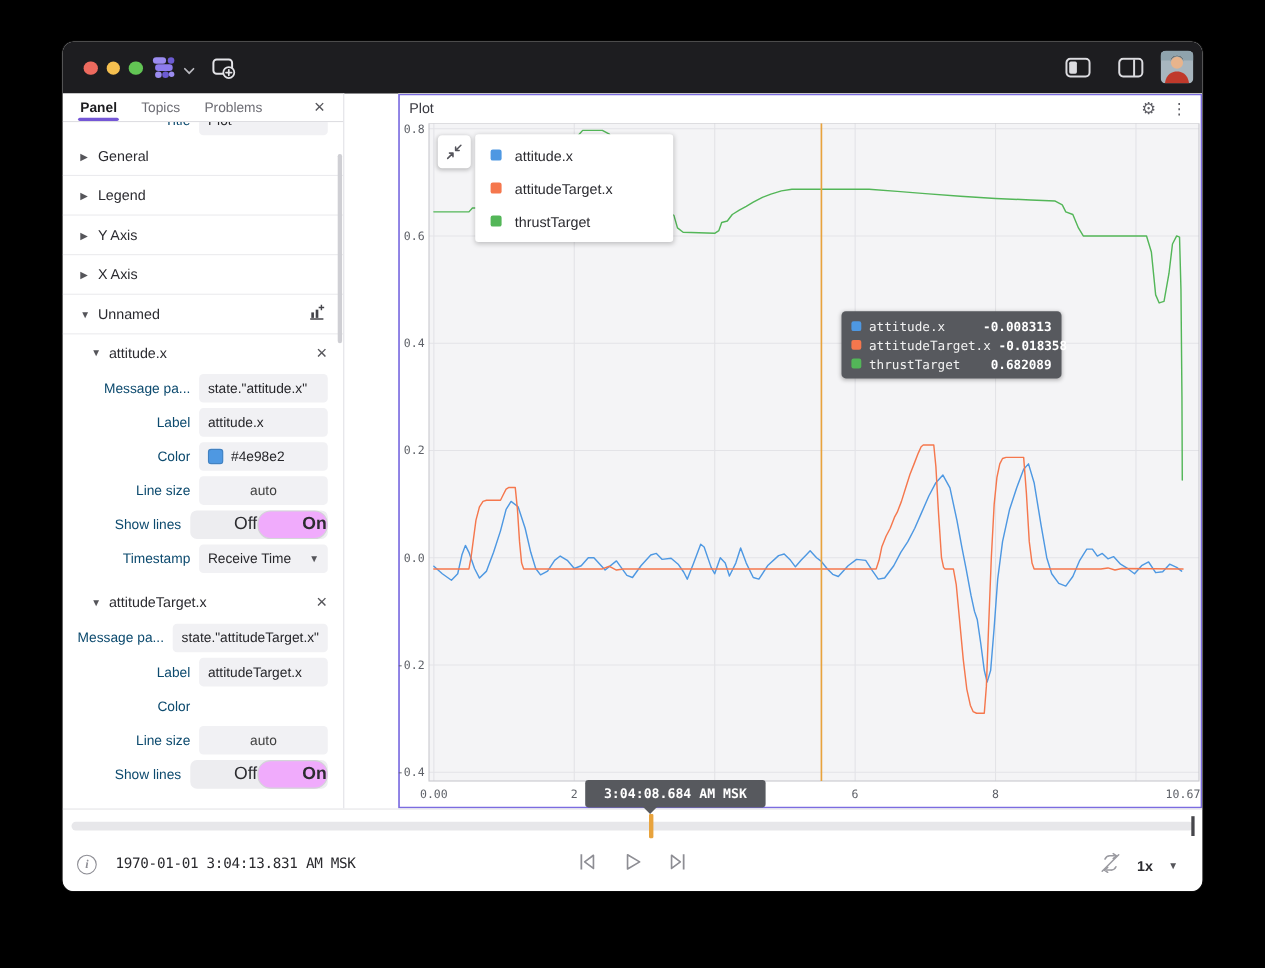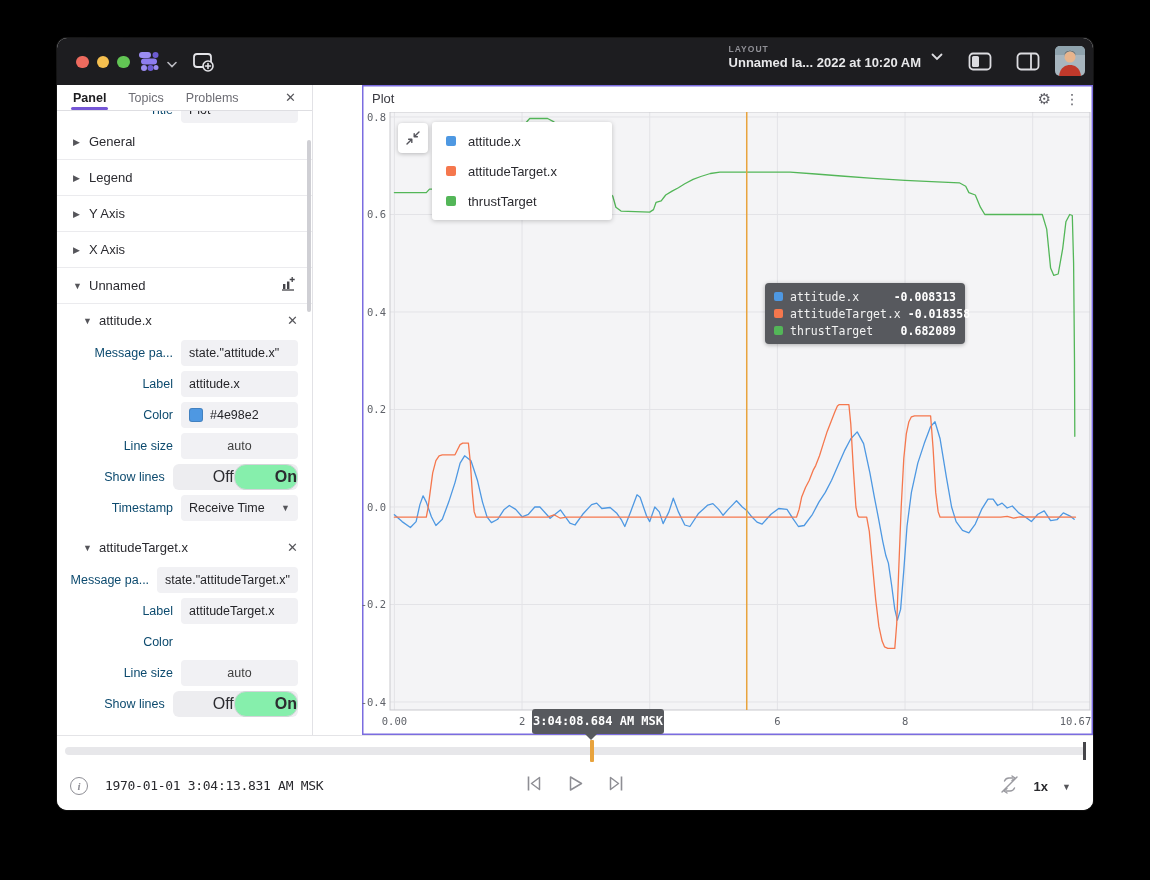--- a/index.html
+++ b/index.html
@@ -44,21 +44,21 @@
   .subhead .x { margin-left:auto; color:#55555a; font-size:13px; }
   .form-row { height:31px; display:flex; align-items:center; padding-right:14px; }
   .form-label { width:116px; text-align:right; margin-right:8px; font-size:12.5px; color:#0c4a6e;
     white-space:nowrap; overflow:hidden; }
   .field { flex:1; height:26px; background:#f1f1f4; border-radius:4px; display:flex; align-items:center;
     padding:0 8px; font-size:12.5px; color:#26262a; }
   .field.center { justify-content:center; color:#404040; }
   .swatch { width:14px; height:14px; border-radius:3px; margin-right:7px; box-shadow:inset 0 0 0 1px rgba(0,0,0,.15); }
   .seg { flex:1; height:26px; background:#ededf0; border-radius:6px; display:flex; }
   .seg-opt { flex:1; display:flex; align-items:center; justify-content:center; font-size:16px; color:#2c2c30;padding-left:40px; }
-  .seg-opt.sel { background:#86efac; border:1px solid #d4d4d9; border-radius:12px; font-weight:700; }
+  .seg-opt.sel { background:#f0abfc; border:1px solid #d4d4d9; border-radius:12px; font-weight:700; }
   .dd-caret { margin-left:auto; color:#55555a; font-size:9px; }
   .sb-scroll { position:absolute; right:1px; top:55px; width:4px; height:172px; background:#cfcfd4; border-radius:2px; }
 
   
   .plotpanel { position:absolute; left:305px; top:47px; width:731px; height:650px; background:#fff;
     box-shadow:inset 0 0 0 1.5px #7b6ce0; }
   .plot-header { height:27px; display:flex; align-items:center; padding:0 14px 0 10px; }
   .plot-title { font-size:13px; color:#393940; }
   .plot-icons { margin-left:auto; display:flex; gap:14px; align-items:center; color:#5d5d64; }
   .gear { font-size:15px; }
@@ -91,21 +91,21 @@
     border-radius:50%; color:#8e8e95; font-size:11px; display:flex; align-items:center; justify-content:center;
     font-family:"Liberation Serif",serif; font-style:italic; font-weight:700; }
   .time-text { position:absolute; left:48px; top:16px; font-family:"DejaVu Sans Mono",monospace;
     font-size:13px; color:#2a2a2e; letter-spacing:-.3px; }
   .transport { position:absolute; left:50%; top:11px; transform:translateX(-50%); display:flex; gap:20px; align-items:center; }
   .rightctl { position:absolute; right:22px; top:13px; display:flex; gap:14px; align-items:center; }
   .speed { font-size:13px; color:#2a2a2e; font-weight:600; }
   .speed-caret { color:#55555a; font-size:9px; }
 
   .scrub-tip { position:absolute; left:475px; top:671px; background:#57595e; color:#fff; border-radius:3px;
-    padding:5px 1px 6px; font-family:"DejaVu Sans Mono",monospace; font-size:12px; font-weight:700;
+    padding:5px 17px 6px; font-family:"DejaVu Sans Mono",monospace; font-size:12px; font-weight:700;
     z-index:60; white-space:nowrap;text-align:center; }
   .scrub-tip::after { content:""; position:absolute; left:52px; bottom:-6px; border:7px solid transparent;
     border-top-color:#57595e; border-bottom:0; }
 </style>
 </head>
 <body>
 
 <div class="window">
 
   <div class="titlebar">
@@ -131,31 +131,20 @@
           </svg>
       </span>
     </div>
     <span class="addpanel">
       <svg width="24" height="24" viewBox="0 0 24 24">
         <rect x="3" y="4" width="17" height="13" rx="3" fill="none" stroke="#e4e4e8" stroke-width="1.8"></rect>
         <circle cx="17" cy="16" r="5" fill="#1d1d20" stroke="#e4e4e8" stroke-width="1.6"></circle>
         <path d="M17 13.5 V18.5 M14.5 16 H19.5" stroke="#e4e4e8" stroke-width="1.6" stroke-linecap="round"></path>
       </svg>
     </span>
-    <div class="layout-group">
-      <div class="layout-stack">
-        <span class="layout-label">LAYOUT</span>
-        <span class="layout-name">Unnamed la... 2022 at 10:20 AM</span>
-      </div>
-      <span class="tb-caret">
-        <svg width="12" height="8" viewBox="0 0 12 8">
-            <path d="M1.5 1.5 L6 6 L10.5 1.5" stroke="#dcdce0" stroke-width="1.8" fill="none" stroke-linecap="round"></path>
-          </svg>
-      </span>
-    </div>
     <div class="toggles">
       <span>
         <svg width="24" height="19" viewBox="0 0 24 19">
           <rect x="1.5" y="1.5" width="21" height="16" rx="3.5" fill="none" stroke="#dcdce0" stroke-width="1.8"></rect>
           <rect x="4" y="4" width="7" height="11" rx="1.5" fill="#dcdce0"></rect>
         </svg>
       </span>
       <span>
         <svg width="24" height="19" viewBox="0 0 24 19">
           <rect x="1.5" y="1.5" width="21" height="16" rx="3.5" fill="none" stroke="#dcdce0" stroke-width="1.8"></rect>

